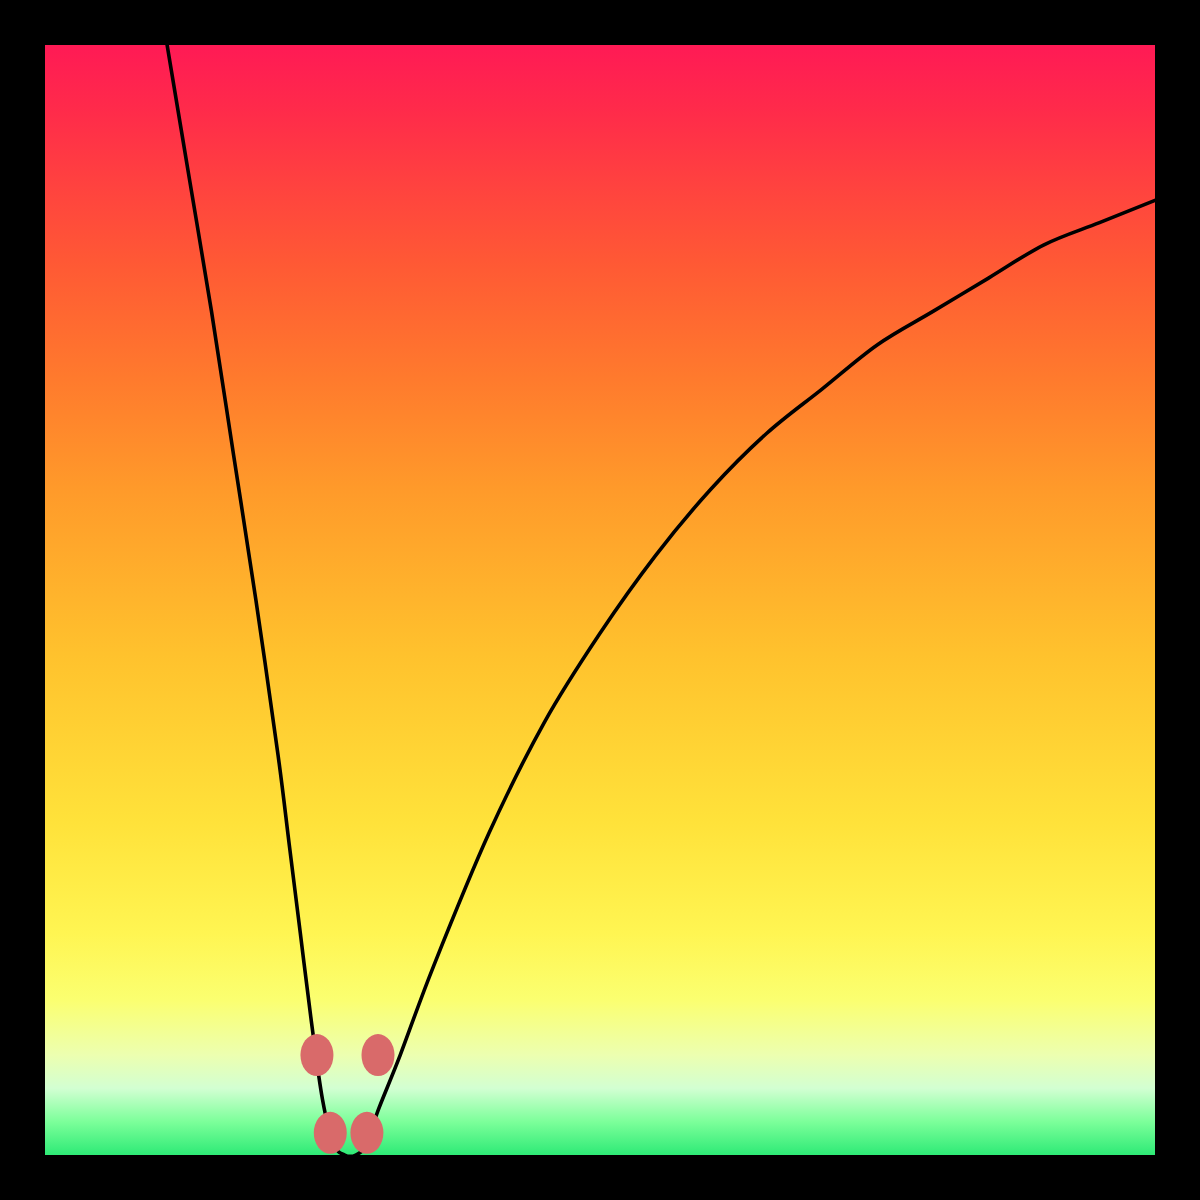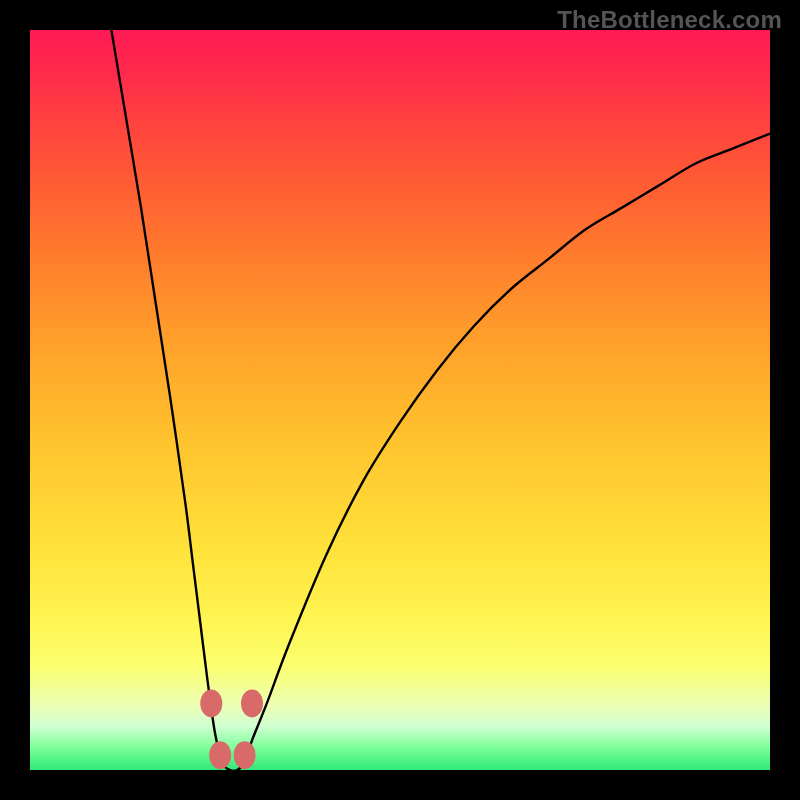--- a/index.html
+++ b/index.html
@@ -57,21 +57,20 @@
     left: 0;
     top: 0;
     width: 740px;
     height: 740px;
   }
 </style>
 </head>
 <body>
 
 <div class="frame">
-  <div class="watermark">TheBottleneck.com</div>
 
   <div class="plot">
     <svg class="curve" viewBox="0 0 740 740" preserveAspectRatio="none">
       <path id="curve-path" fill="none" stroke="#000" stroke-width="2.4" stroke-linecap="round" stroke-linejoin="round" d="M 81.4 0 C 83.86666666666667 14.799999999999992, 91.26666666666667 59.199999999999946, 96.2 88.79999999999995 C 101.13333333333334 118.39999999999996, 106.06666666666666 146.76666666666668, 111 177.60000000000002 C 115.93333333333334 208.43333333333337, 120.86666666666667 241.73333333333335, 125.80000000000001 273.8 C 130.73333333333335 305.8666666666667, 135.66666666666666 336.7, 140.6 370 C 145.53333333333333 403.3, 151.7 446.4666666666667, 155.4 473.6 C 159.10000000000002 500.73333333333335, 160.33333333333334 513.0666666666666, 162.8 532.8 C 165.26666666666668 552.5333333333333, 167.73333333333335 572.2666666666667, 170.20000000000002 592 C 172.66666666666669 611.7333333333333, 175.13333333333333 632.7, 177.6 651.2 C 180.06666666666666 669.7, 182.53333333333333 689.4333333333334, 185 703 C 187.46666666666667 716.5666666666666, 189.93333333333334 726.4333333333334, 192.4 732.6 C 194.86666666666667 738.7666666666667, 197.33333333333334 738.7666666666667, 199.8 740 C 202.26666666666668 741.2333333333333, 204.73333333333335 741.2333333333333, 207.20000000000002 740 C 209.66666666666669 738.7666666666667, 212.13333333333333 737.5333333333333, 214.6 732.6 C 217.06666666666666 727.6666666666667, 218.3 720.2666666666667, 222 710.4 C 225.7 700.5333333333333, 230.63333333333335 689.4333333333333, 236.8 673.4 C 242.96666666666667 657.3666666666667, 249.13333333333333 638.8666666666667, 259 614.2 C 268.8666666666667 589.5333333333334, 283.6666666666667 552.5333333333333, 296 525.4 C 308.3333333333333 498.26666666666665, 320.6666666666667 473.59999999999997, 333 451.4 C 345.3333333333333 429.2, 357.66666666666663 410.70000000000005, 370 392.20000000000005 C 382.33333333333337 373.70000000000005, 394.66666666666674 356.43333333333334, 407.00000000000006 340.4 C 419.33333333333337 324.3666666666666, 431.6666666666667 309.56666666666666, 444 296 C 456.3333333333333 282.43333333333334, 468.6666666666667 270.1, 481 259 C 493.3333333333333 247.9, 505.6666666666667 239.26666666666668, 518 229.40000000000003 C 530.3333333333334 219.5333333333334, 542.6666666666666 208.4333333333334, 555 199.80000000000007 C 567.3333333333334 191.16666666666674, 579.6666666666666 185.00000000000003, 592 177.60000000000002 C 604.3333333333334 170.20000000000002, 616.6666666666666 162.79999999999998, 629 155.39999999999998 C 641.3333333333334 147.99999999999997, 653.6666666666666 139.3666666666667, 666 133.20000000000005 C 678.3333333333334 127.03333333333337, 690.6666666666666 123.33333333333331, 703 118.39999999999998 C 715.3333333333334 113.46666666666664, 733.8333333333334 106.06666666666668, 740 103.60000000000002"></path>
       <g id="markers">
           <ellipse cx="181.29999999999998" cy="673.4" rx="11" ry="14" fill="#d96a6a"></ellipse>
           <ellipse cx="222" cy="673.4" rx="11" ry="14" fill="#d96a6a"></ellipse>
           <ellipse cx="190.18" cy="725.2" rx="11" ry="14" fill="#d96a6a"></ellipse>
           <ellipse cx="214.6" cy="725.2" rx="11" ry="14" fill="#d96a6a"></ellipse>
         </g>

